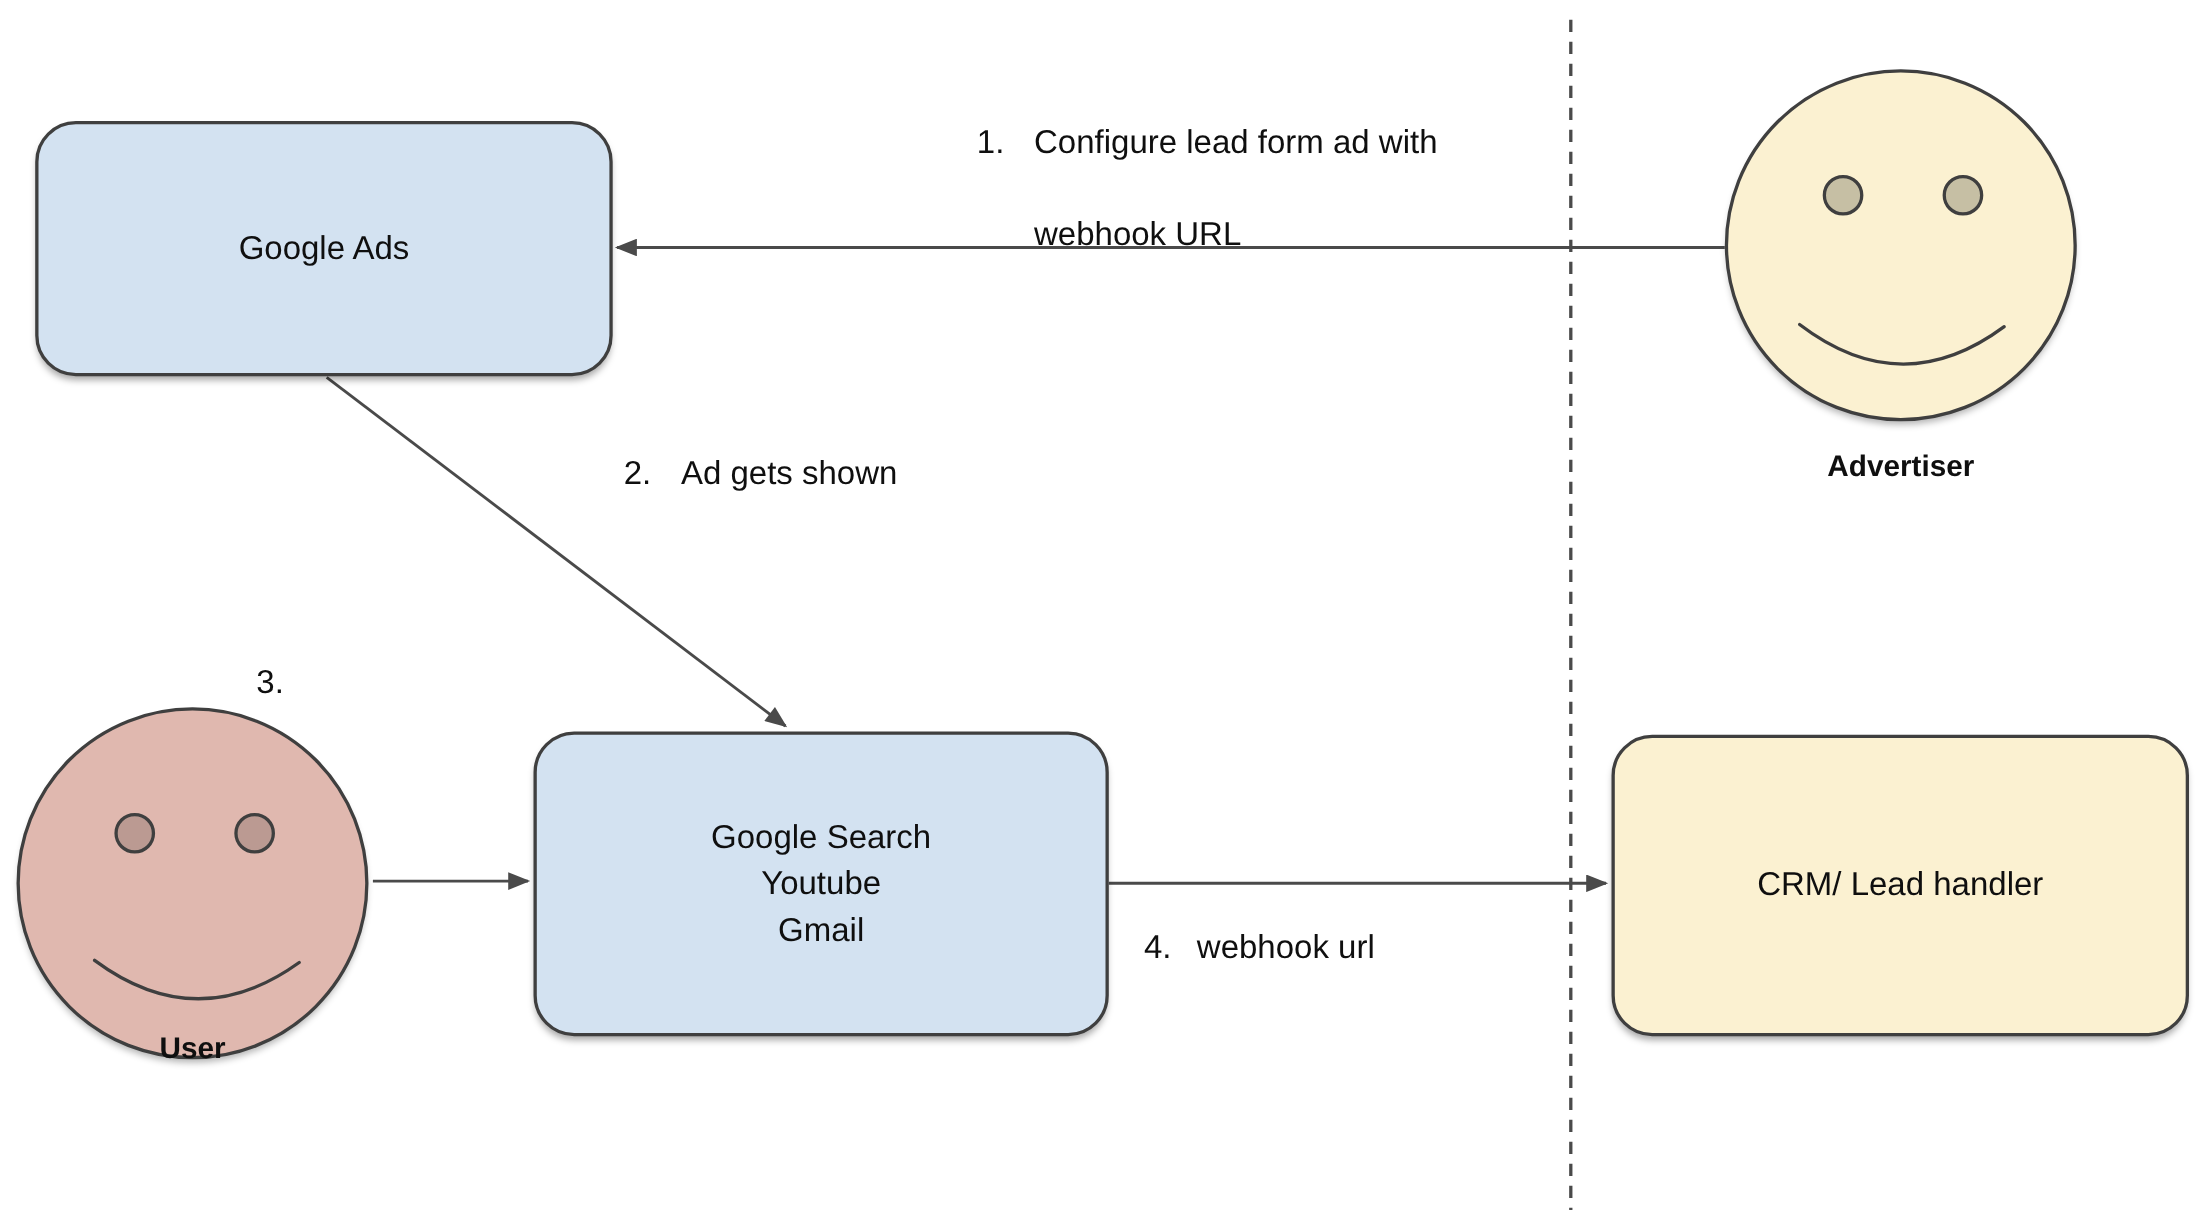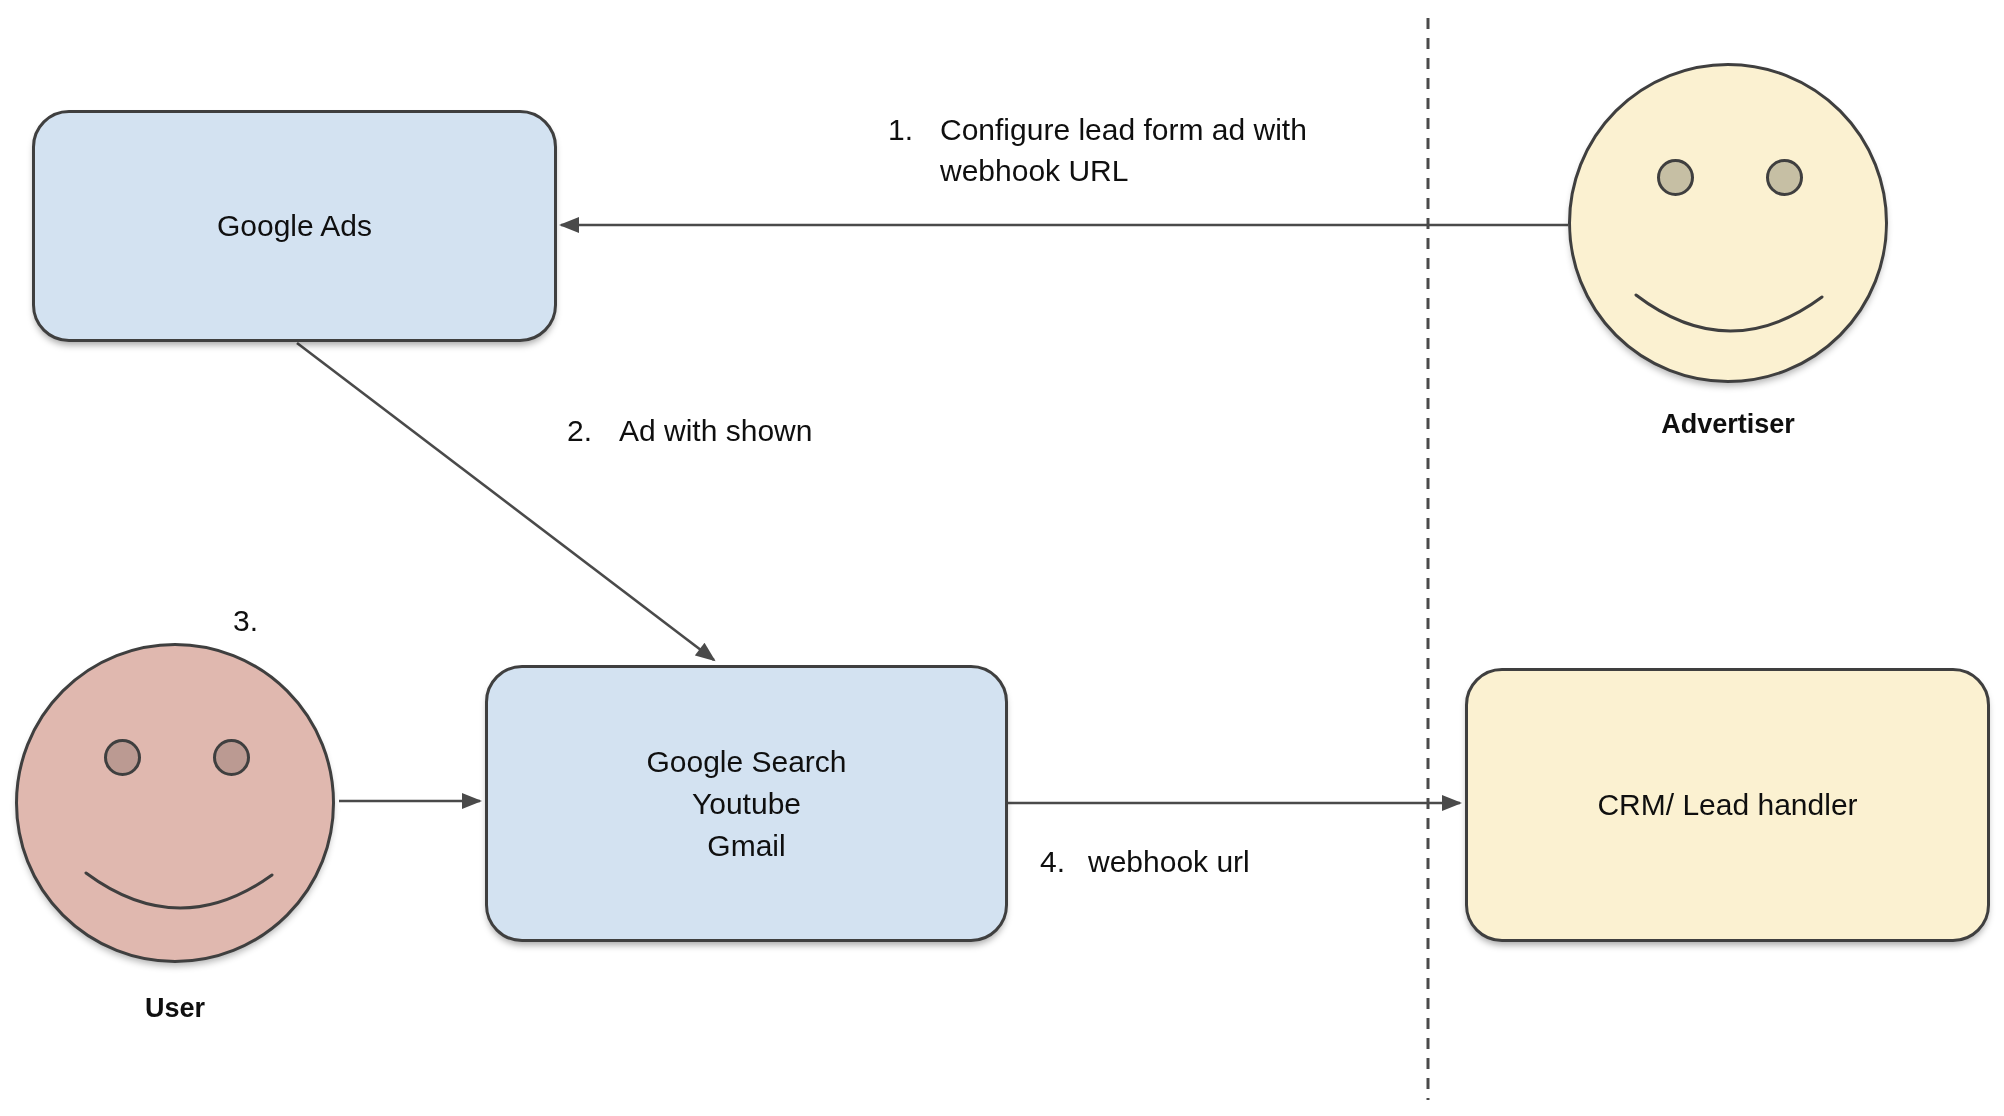--- a/index.html
+++ b/index.html
@@ -67,32 +67,32 @@
 
   
   .actor-label {
     position: absolute;
     width: 320px;
     text-align: center;
     font-size: 27px;
     font-weight: 700;
   }
   #advertiser-label { left: 1568px; top: 409px; }
-  #user-label       { left: 15px;   top: 993px; }
+  #user-label       { left: 15px;   top: 938px; }
 
   
   .step {
     position: absolute;
     display: flex;
     font-size: 30px;
     line-height: 41px;
     white-space: nowrap;
   }
   .step .num { width: 52px; flex: 0 0 auto; }
-  .step .lines { display: flex; flex-direction: column; }
+  .step .lines { display: flex; flex-direction: column; gap: 43px; }
   #step-1 { left: 888px;  top: 109px; }
   #step-2 { left: 567px;  top: 410px; }
   #step-3 { left: 233px;  top: 600px; }
   #step-4 { left: 1040px; top: 841px; }
   #step-4 .num { width: 48px; }
 </style>
 </head>
 <body>
 
 <div id="canvas">
@@ -146,21 +146,21 @@
     <span class="num">1.</span>
     <span class="lines">
       <span>Configure lead form ad with</span>
       <span>webhook URL</span>
     </span>
   </div>
 
   <div id="step-2" class="step">
     <span class="num">2.</span>
     <span class="lines">
-      <span>Ad with shown</span>
+      <span>Ad gets shown</span>
     </span>
   </div>
 
   <div id="step-3" class="step">
     <span class="num">3.</span>
   </div>
 
   <div id="step-4" class="step">
     <span class="num">4.</span>
     <span class="lines">

